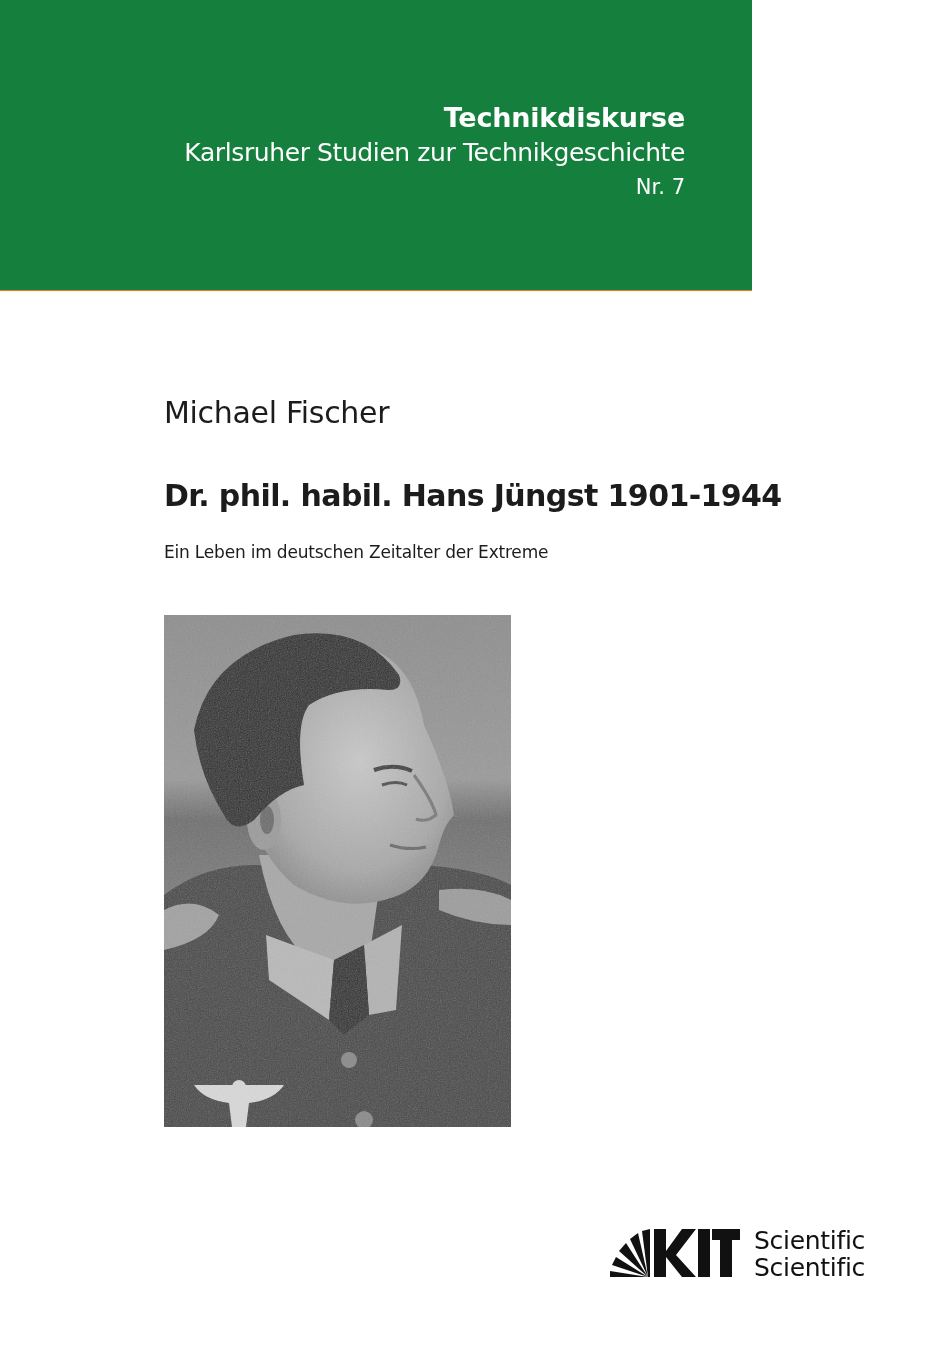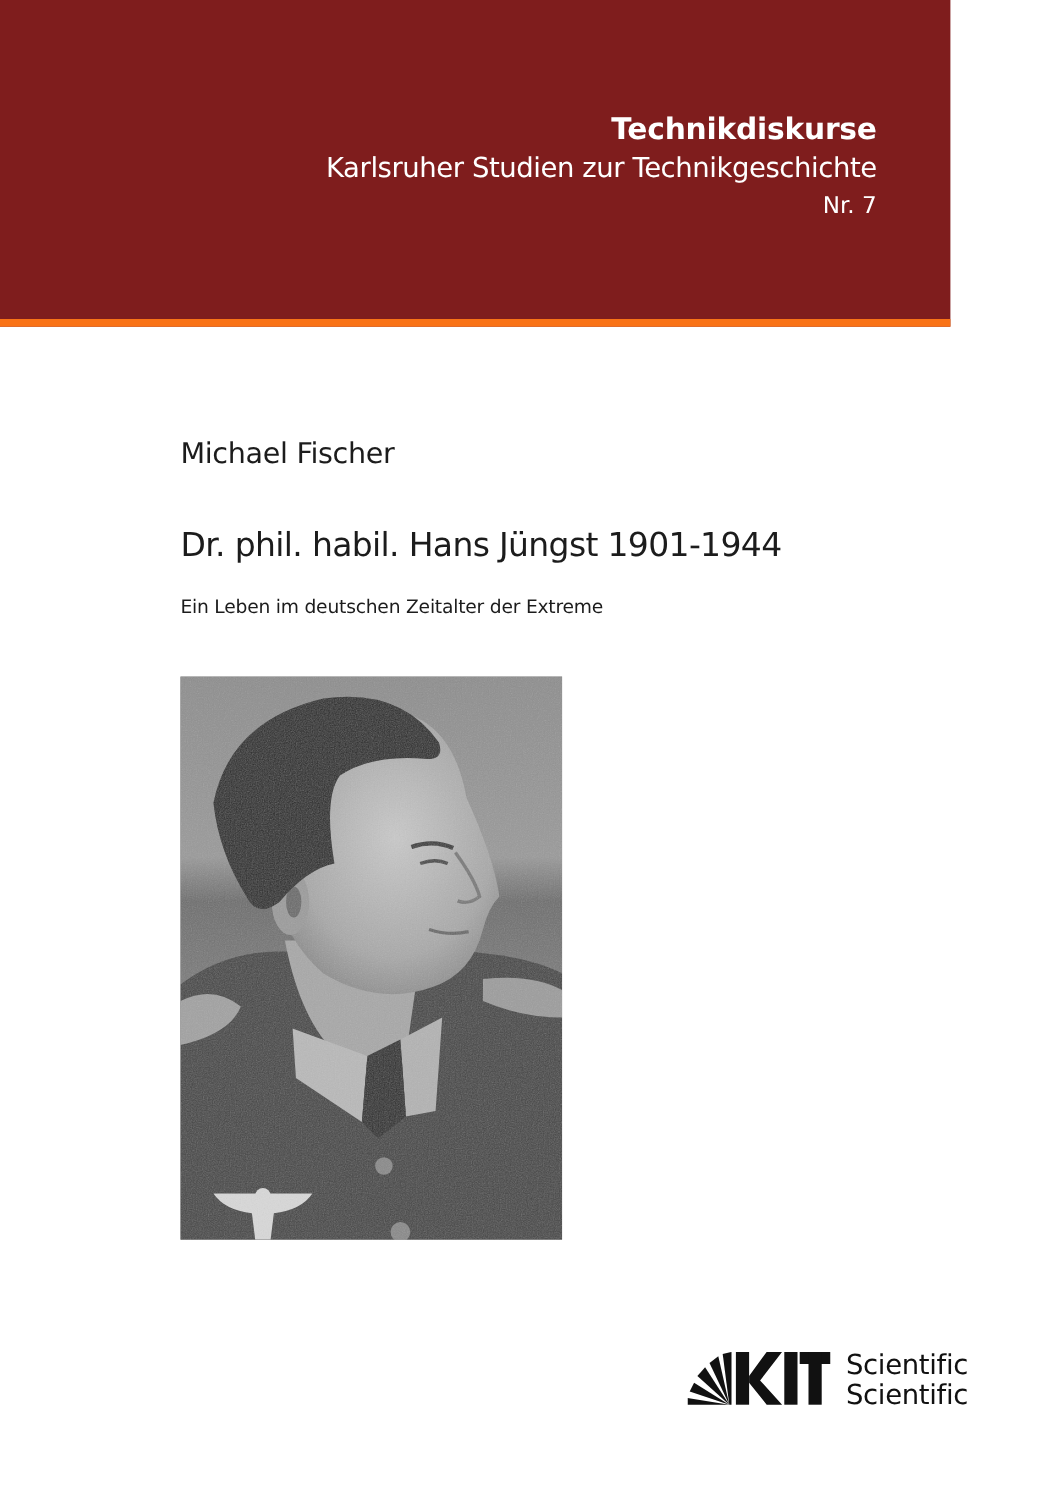--- a/index.html
+++ b/index.html
@@ -3,52 +3,52 @@
   <meta charset="utf-8">
   <style>
     html, body { margin: 0; padding: 0; }
     body {
       width: 946px; height: 1360px; position: relative; overflow: hidden;
       background: #ffffff;
       font-family: "DejaVu Sans", sans-serif;
       color: #1c1c1c;
     }
     .band {
-      position: absolute; left: 0; top: 0; width: 864px; height: 290px;
-      background: #7f1d1d;
-      border-bottom: 7px solid #f97316;
+      position: absolute; left: 0; top: 0; width: 752px; height: 290px;
+      background: #15803d;
+      border-bottom: 1px solid #f97316;
     }
     .series {
       position: absolute; right: 67px; top: 100px; text-align: right;
       color: #ffffff;
     }
     .series .s-title { font-weight: bold; font-size: 27px; line-height: 36px; letter-spacing: -0.2px; }
     .series .s-sub { font-size: 25px; line-height: 34px; letter-spacing: -0.4px; }
     .series .s-num { font-size: 21px; line-height: 34px; }
     .author {
       position: absolute; left: 164px; top: 396px;
-      font-size: 26px; line-height: 34px; letter-spacing: -0.3px;
+      font-size: 30px; line-height: 34px; letter-spacing: -0.3px;
     }
     .title {
       position: absolute; left: 164px; top: 476px;
-      font-size: 30px; font-weight: normal; line-height: 40px; letter-spacing: -0.6px;
+      font-size: 30px; font-weight: bold; line-height: 40px; letter-spacing: -0.6px;
       white-space: nowrap;
     }
     .subtitle {
       position: absolute; left: 164px; top: 534px;
       font-size: 17px; line-height: 36px; letter-spacing: -0.2px;
       white-space: nowrap;
     }
     .photo {
       position: absolute; left: 164px; top: 615px; width: 347px; height: 512px;
       background: #7a7a7a; overflow: hidden;
     }
     .photo svg { display: block; }
     .logo {
-      position: absolute; left: 625px; top: 1226px; height: 56px;
+      position: absolute; left: 610px; top: 1226px; height: 56px;
       display: flex; align-items: center;
     }
     .logo .kit-mark { display: block; }
     .logo .kit-text {
       margin-left: 14px; font-size: 25px; line-height: 27px; letter-spacing: -0.3px;
       color: #111;
     }
   </style>
 </head>
 <body>

